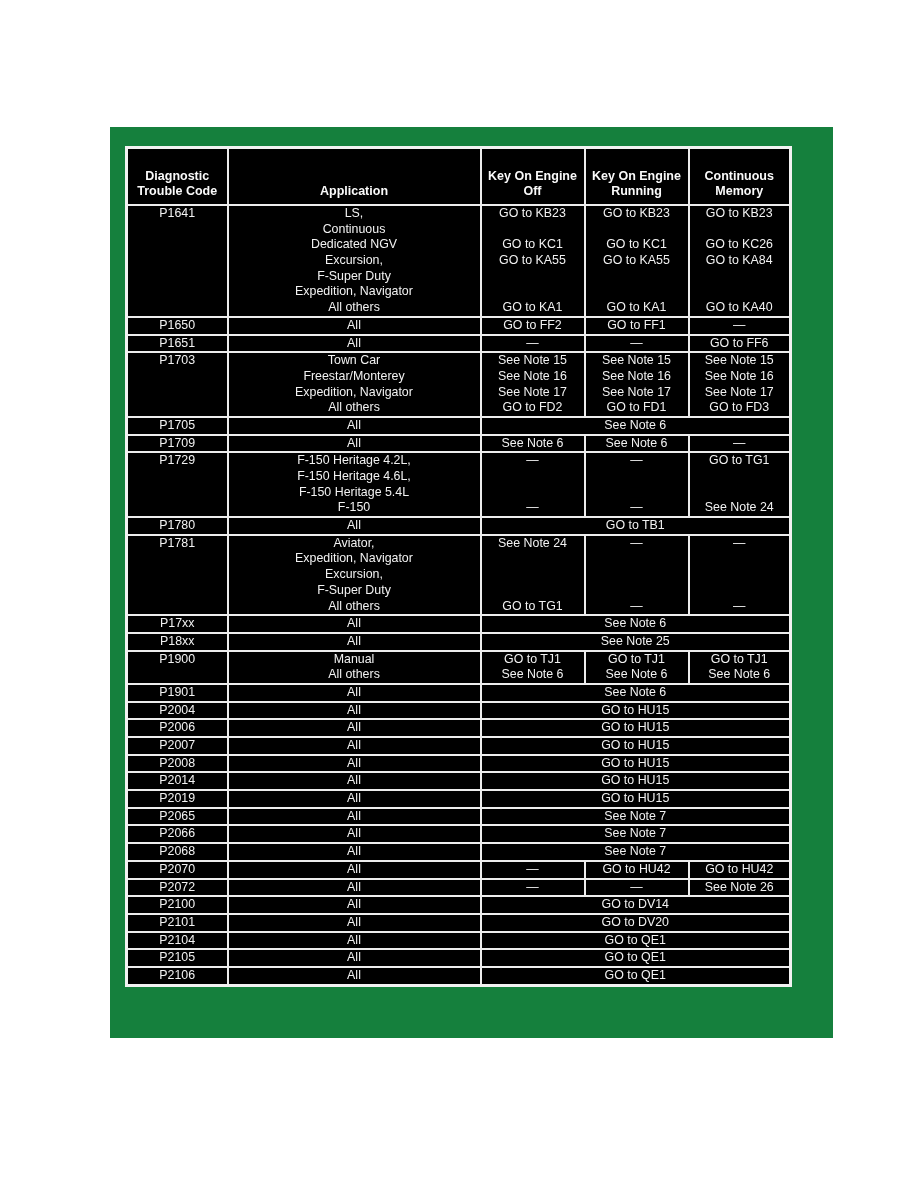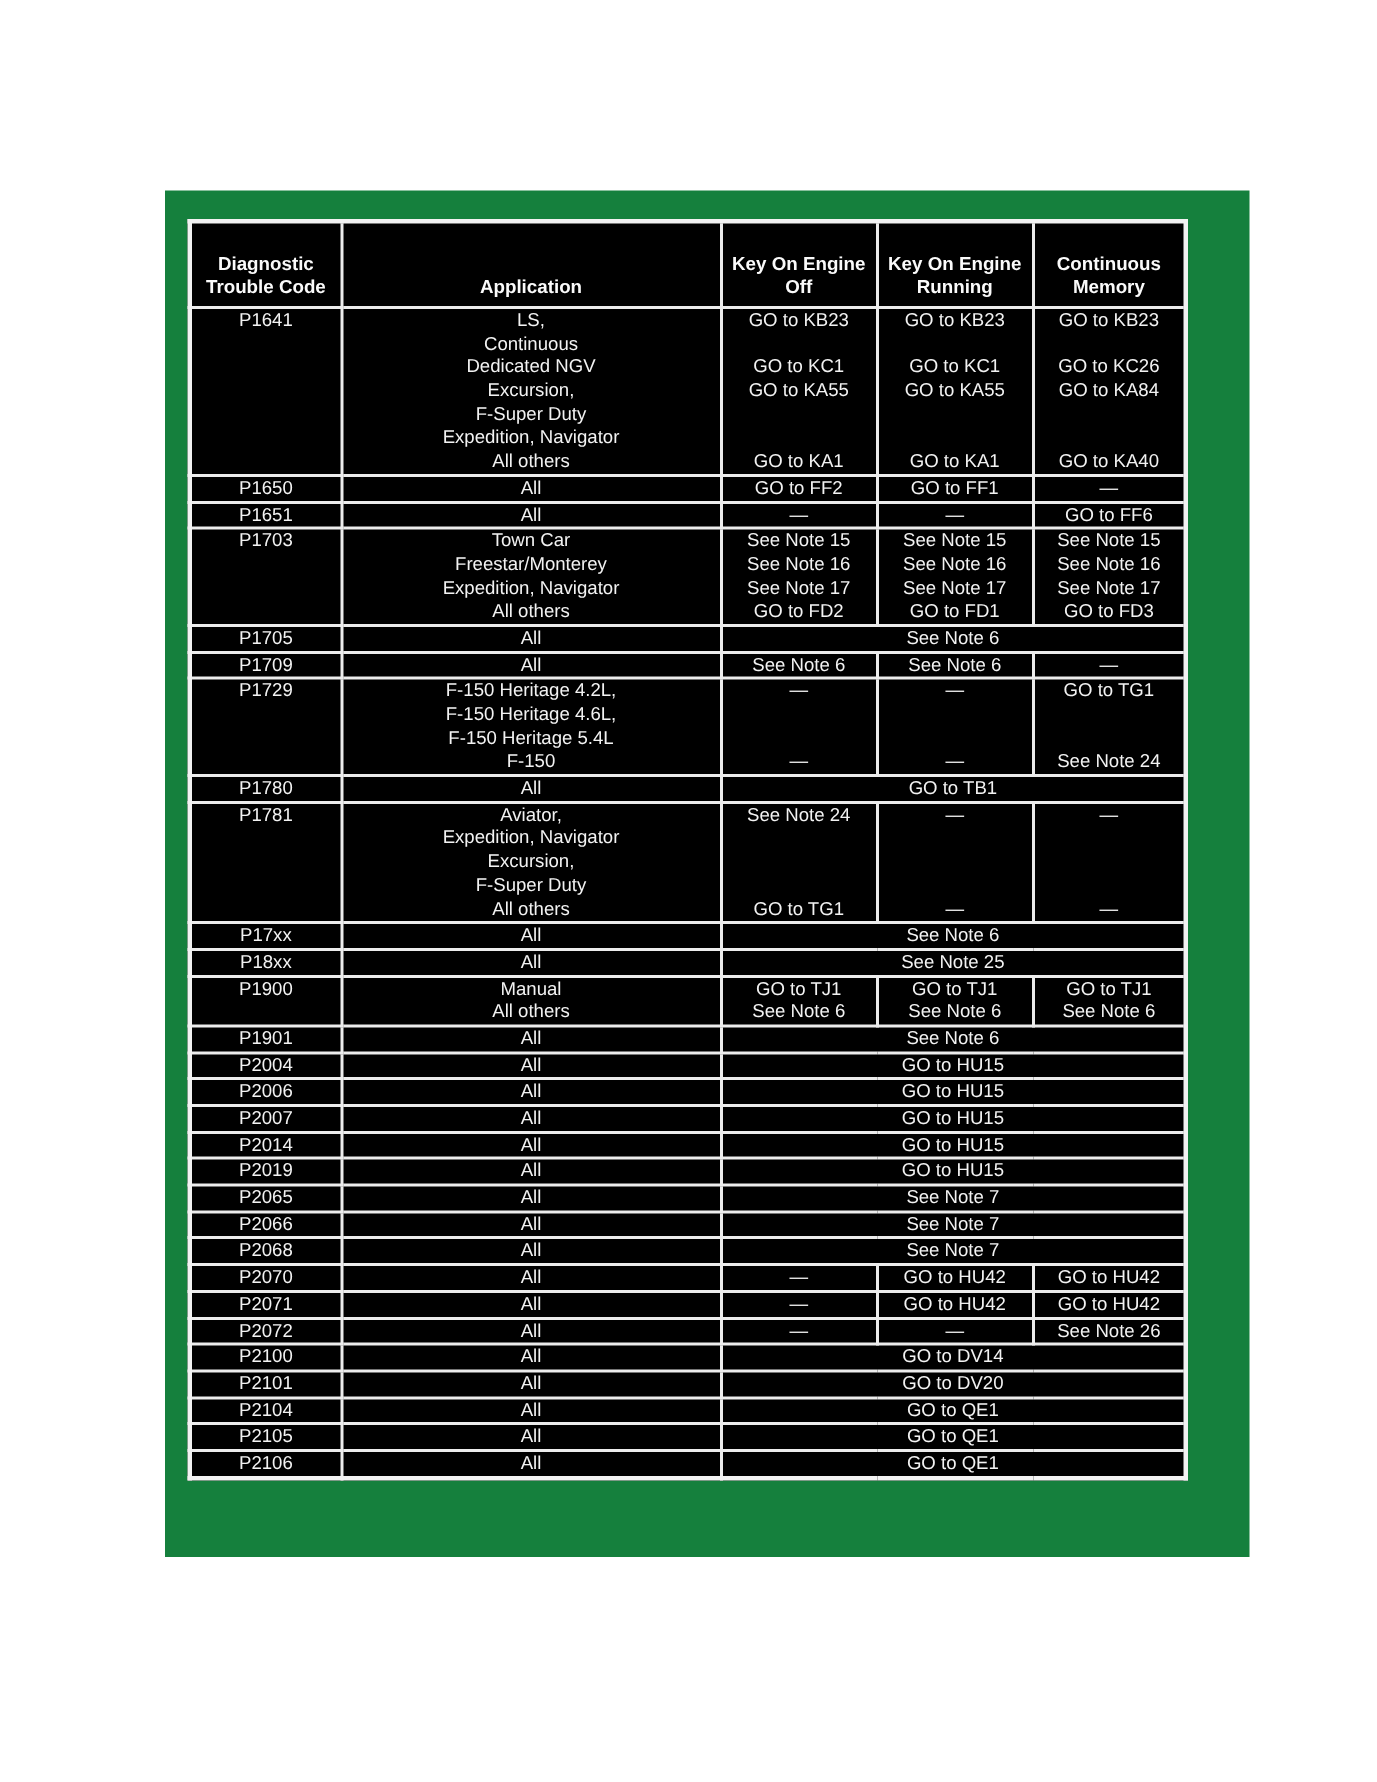--- a/index.html
+++ b/index.html
@@ -358,20 +358,31 @@
           </td>
           <td>
             <div class="line">All</div>
           </td>
           <td colspan="3">
             <div class="line link">GO to HU15</div>
           </td>
         </tr>
         <tr>
           <td>
+            <div class="line">P2008</div>
+          </td>
+          <td>
+            <div class="line">All</div>
+          </td>
+          <td colspan="3">
+            <div class="line link">GO to HU15</div>
+          </td>
+        </tr>
+        <tr>
+          <td>
             <div class="line">P2014</div>
           </td>
           <td>
             <div class="line">All</div>
           </td>
           <td colspan="3">
             <div class="line link">GO to HU15</div>
           </td>
         </tr>
         <tr>
@@ -414,37 +425,20 @@
           <td>
             <div class="line">All</div>
           </td>
           <td colspan="3">
             <div class="line">See Note 7</div>
           </td>
         </tr>
         <tr>
           <td>
             <div class="line">P2070</div>
-          </td>
-          <td>
-            <div class="line">All</div>
-          </td>
-          <td>
-            <div class="line">—</div>
-          </td>
-          <td>
-            <div class="line link">GO to HU42</div>
-          </td>
-          <td>
-            <div class="line link">GO to HU42</div>
-          </td>
-        </tr>
-        <tr>
-          <td>
-            <div class="line">P2071</div>
           </td>
           <td>
             <div class="line">All</div>
           </td>
           <td>
             <div class="line">—</div>
           </td>
           <td>
             <div class="line link">GO to HU42</div>
           </td>

